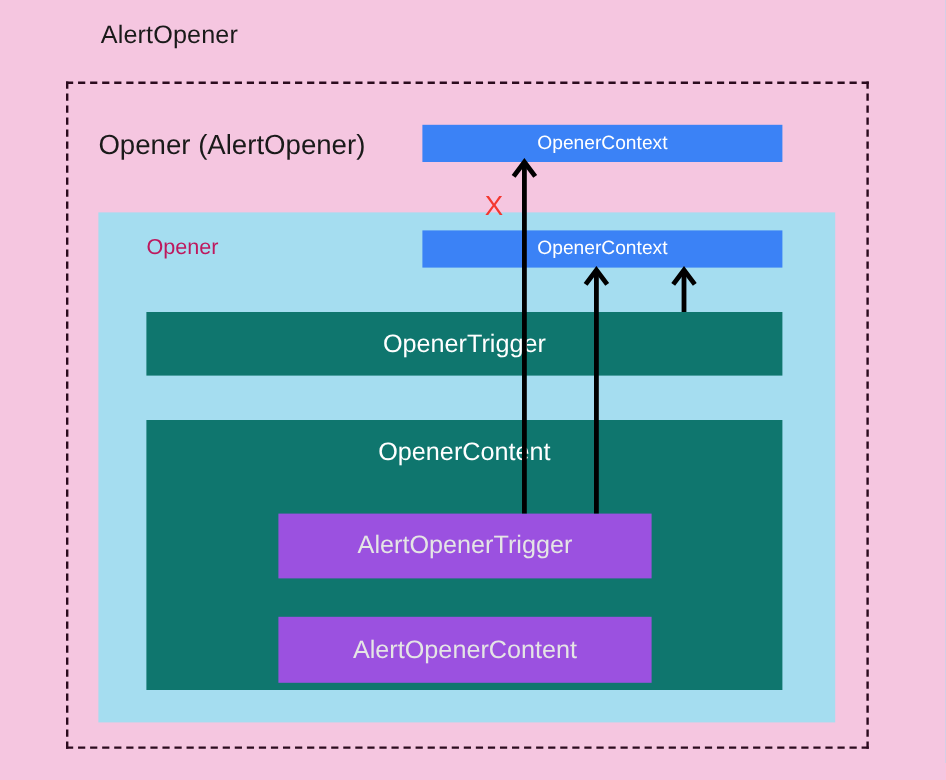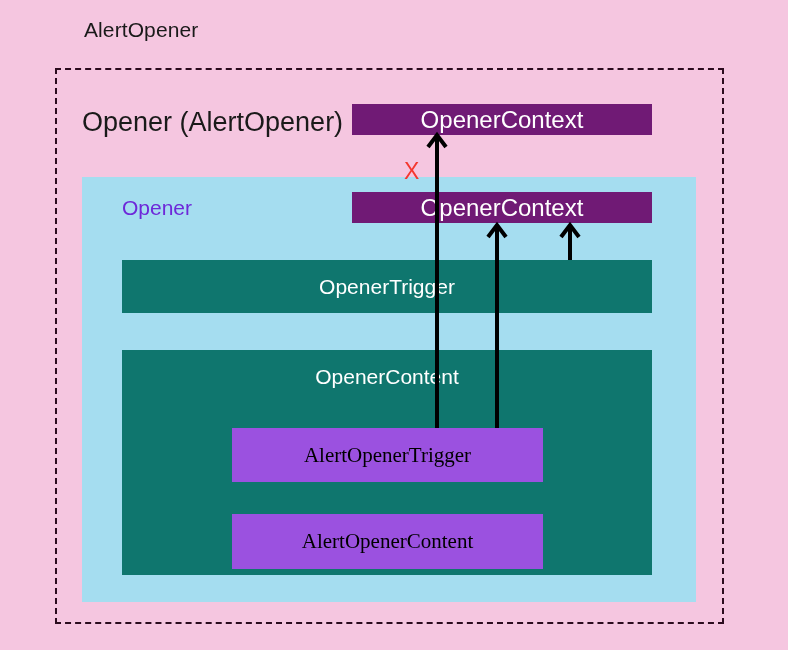--- a/index.html
+++ b/index.html
@@ -43,49 +43,49 @@
     border: 2px dashed #2b0b1e;
     box-sizing: border-box;
     background: transparent;
   }
 
   
   .label-opener-alert {
     position: absolute;
     left: 82px;
     top: 107px;
-    font-size: 27px;
+    font-size: 23px;
     color: #1a1a1a;
     white-space: nowrap;
   }
 
   
   .opener-panel {
     position: absolute;
     left: 82px;
     top: 177px;
     width: 614px;
     height: 425px;
     background: #a5ddf0;
   }
   .label-opener {
     position: absolute;
     left: 122px;
     top: 196px;
-    font-size: 21px;
-    color: #6d28d9;
+    font-size: 18px;
+    color: #be185d;
     white-space: nowrap;
   }
 
   
   .ctx-bar {
     position: absolute;
-    background: #701a75;
+    background: #3b82f6;
     color: #ffffff;
-    font-size: 24px;
+    font-size: 16px;
     display: flex;
     align-items: center;
     justify-content: center;
     white-space: nowrap;
   }
   .ctx-outer {
     left: 352px;
     top: 104px;
     width: 300px;
     height: 31px;
@@ -130,27 +130,26 @@
     align-items: center;
     justify-content: center;
     font-size: 21px;
     color: #ffffff;
   }
 
   
   .purple-box {
     position: absolute;
     background: #9b51e0;
-    color: #000000;
-    font-size: 21px;
-    display: flex;
-    align-items: center;
-    justify-content: center;
-    white-space: nowrap;
-    font-family: Liberation Serif, serif;
+    color: #e5e5e5;
+    font-size: 21px;
+    display: flex;
+    align-items: center;
+    justify-content: center;
+    white-space: nowrap;
   }
   .alert-trigger {
     left: 232px;
     top: 428px;
     width: 311px;
     height: 54px;
   }
   .alert-content {
     left: 232px;
     top: 514px;

